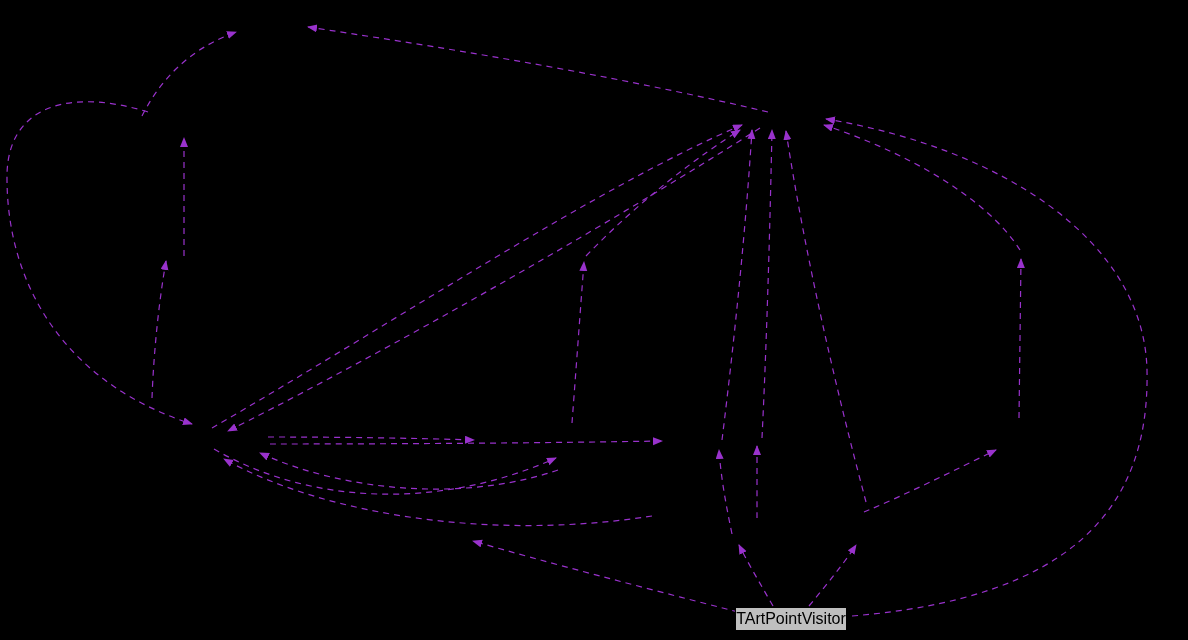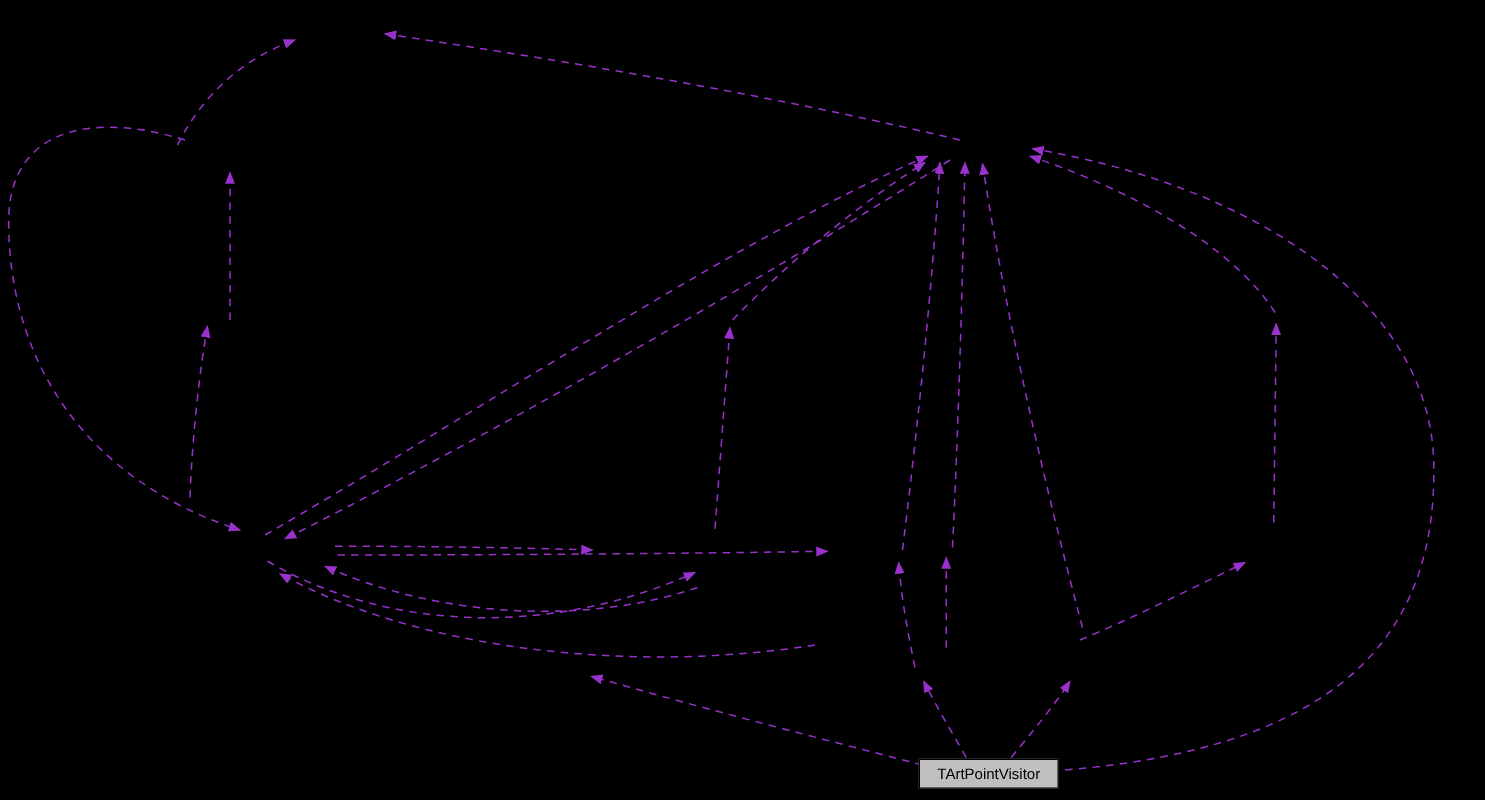--- a/index.html
+++ b/index.html
@@ -29,21 +29,21 @@
   .arrowhead-shape {
     fill: var(--edge, #9932CC);
     stroke: none;
   }
   .graph-node {
     position: absolute;
     box-sizing: border-box;
     background: var(--nodefill, #BFBFBF);
     border: 1px solid var(--nodeborder, #000000);
     color: #000000;
-    font-size: 12px;
+    font-size: 16px;
     display: flex;
     align-items: center;
     justify-content: center;
     white-space: nowrap;
   }
 </style>
 </head>
 <body>
 
 <div class="canvas">

